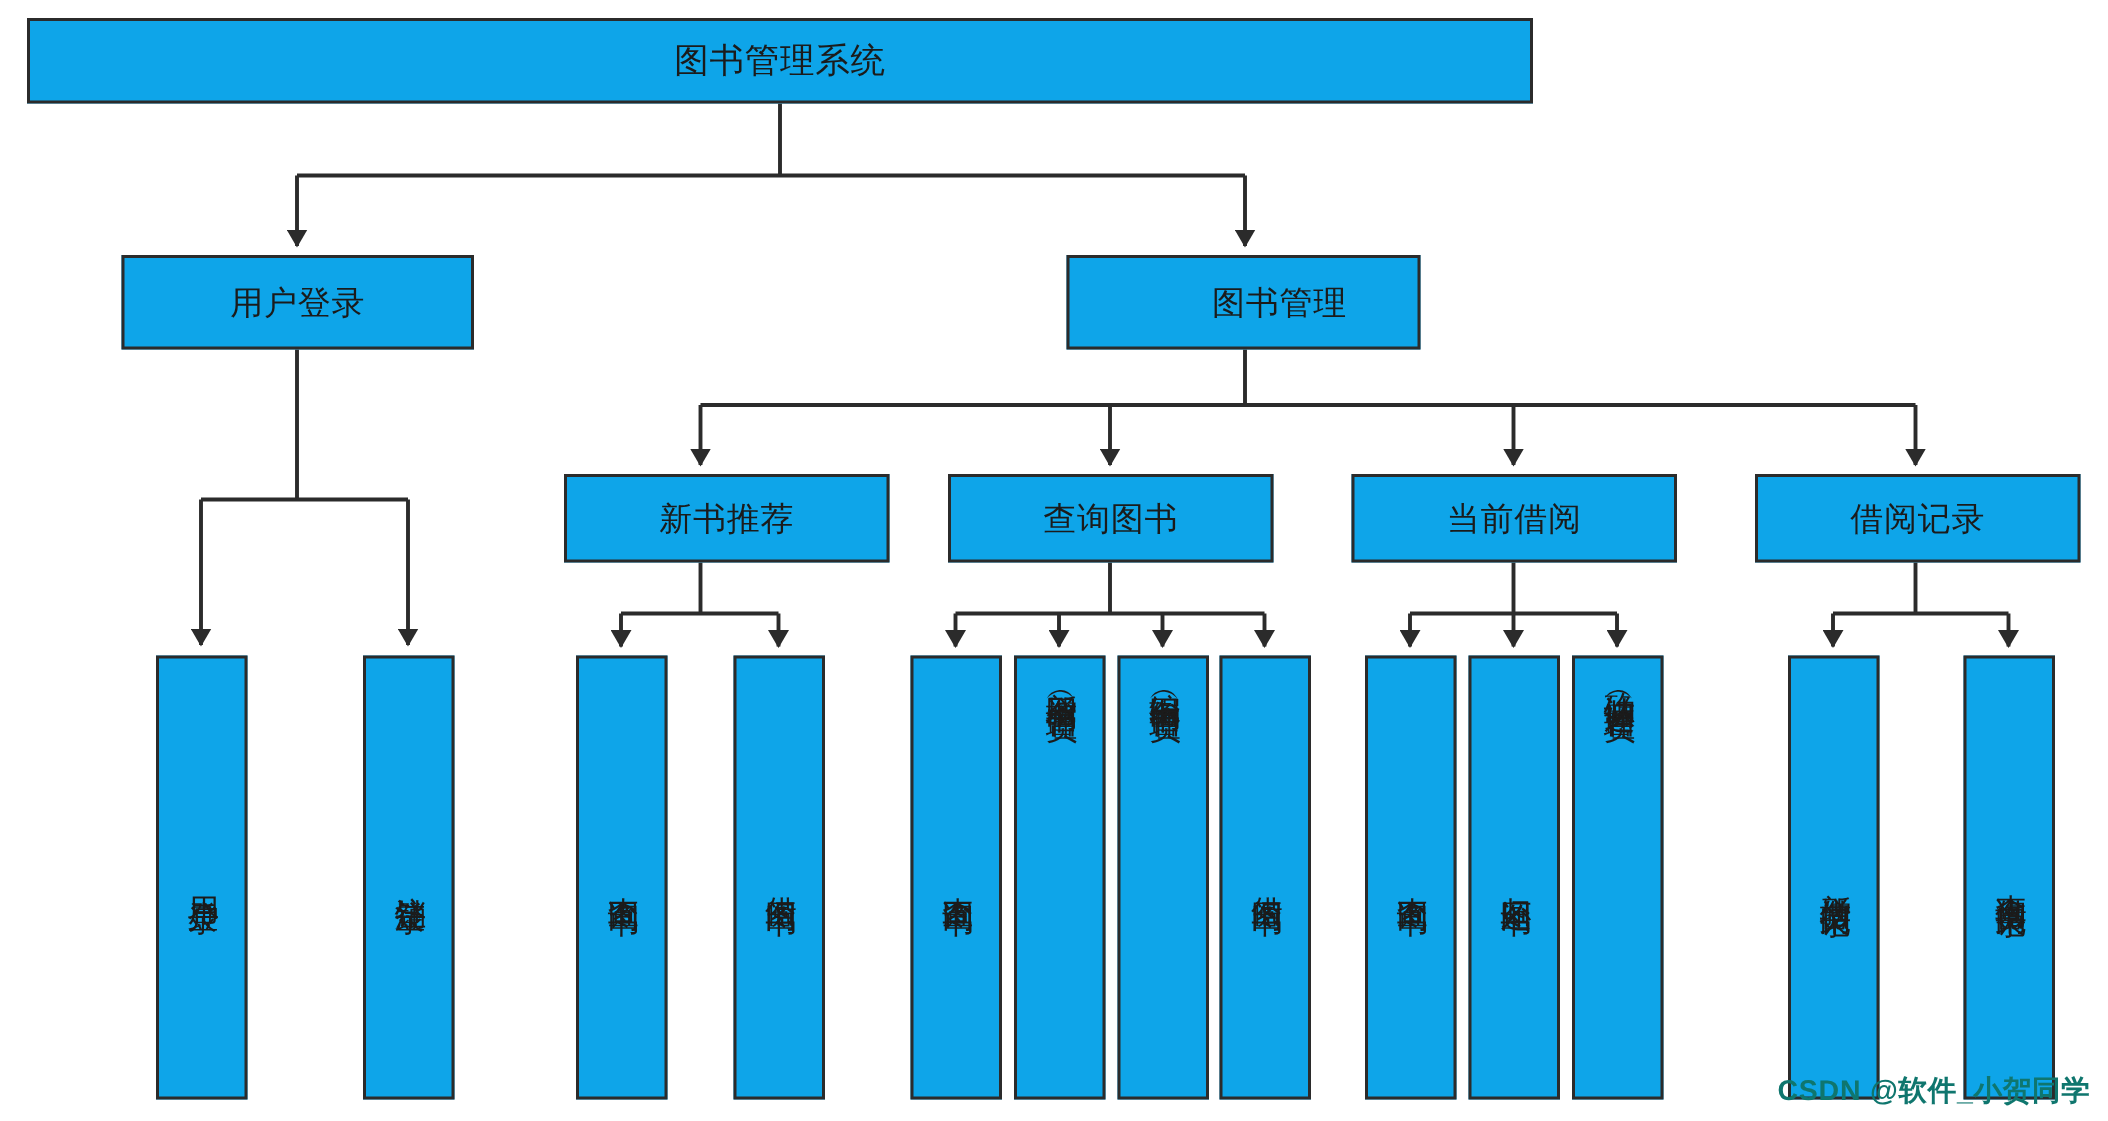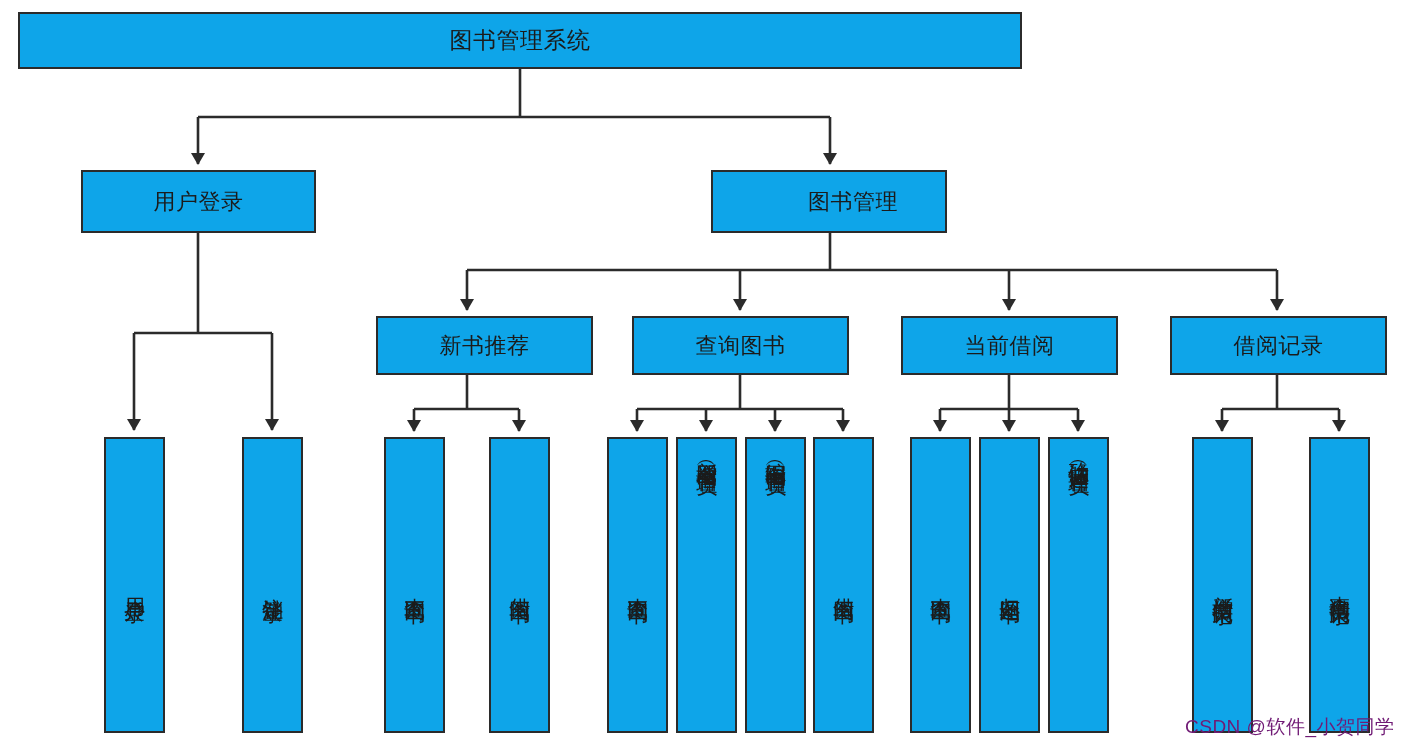--- a/index.html
+++ b/index.html
@@ -67,23 +67,24 @@
   
   .node.vert.center {
     align-items: center;
     padding-top: 0;
   }
   .watermark {
     position: absolute;
     left: 1185px;
     top: 714px;
     font-size: 19px;
-    color: #701a75;
+    color: #0f766e;
     white-space: nowrap;
     letter-spacing: 0.5px;
+    font-weight: bold;
   }
 </style>
 </head>
 <body>
 
 <div id="canvas">
 
   <svg id="wires" viewBox="0 0 1405 747" xmlns="http://www.w3.org/2000/svg">
     <defs>
       <marker id="arrow" viewBox="0 0 12 14" refX="11" refY="7" markerWidth="12" markerHeight="14" orient="auto-start-reverse" markerUnits="userSpaceOnUse">

